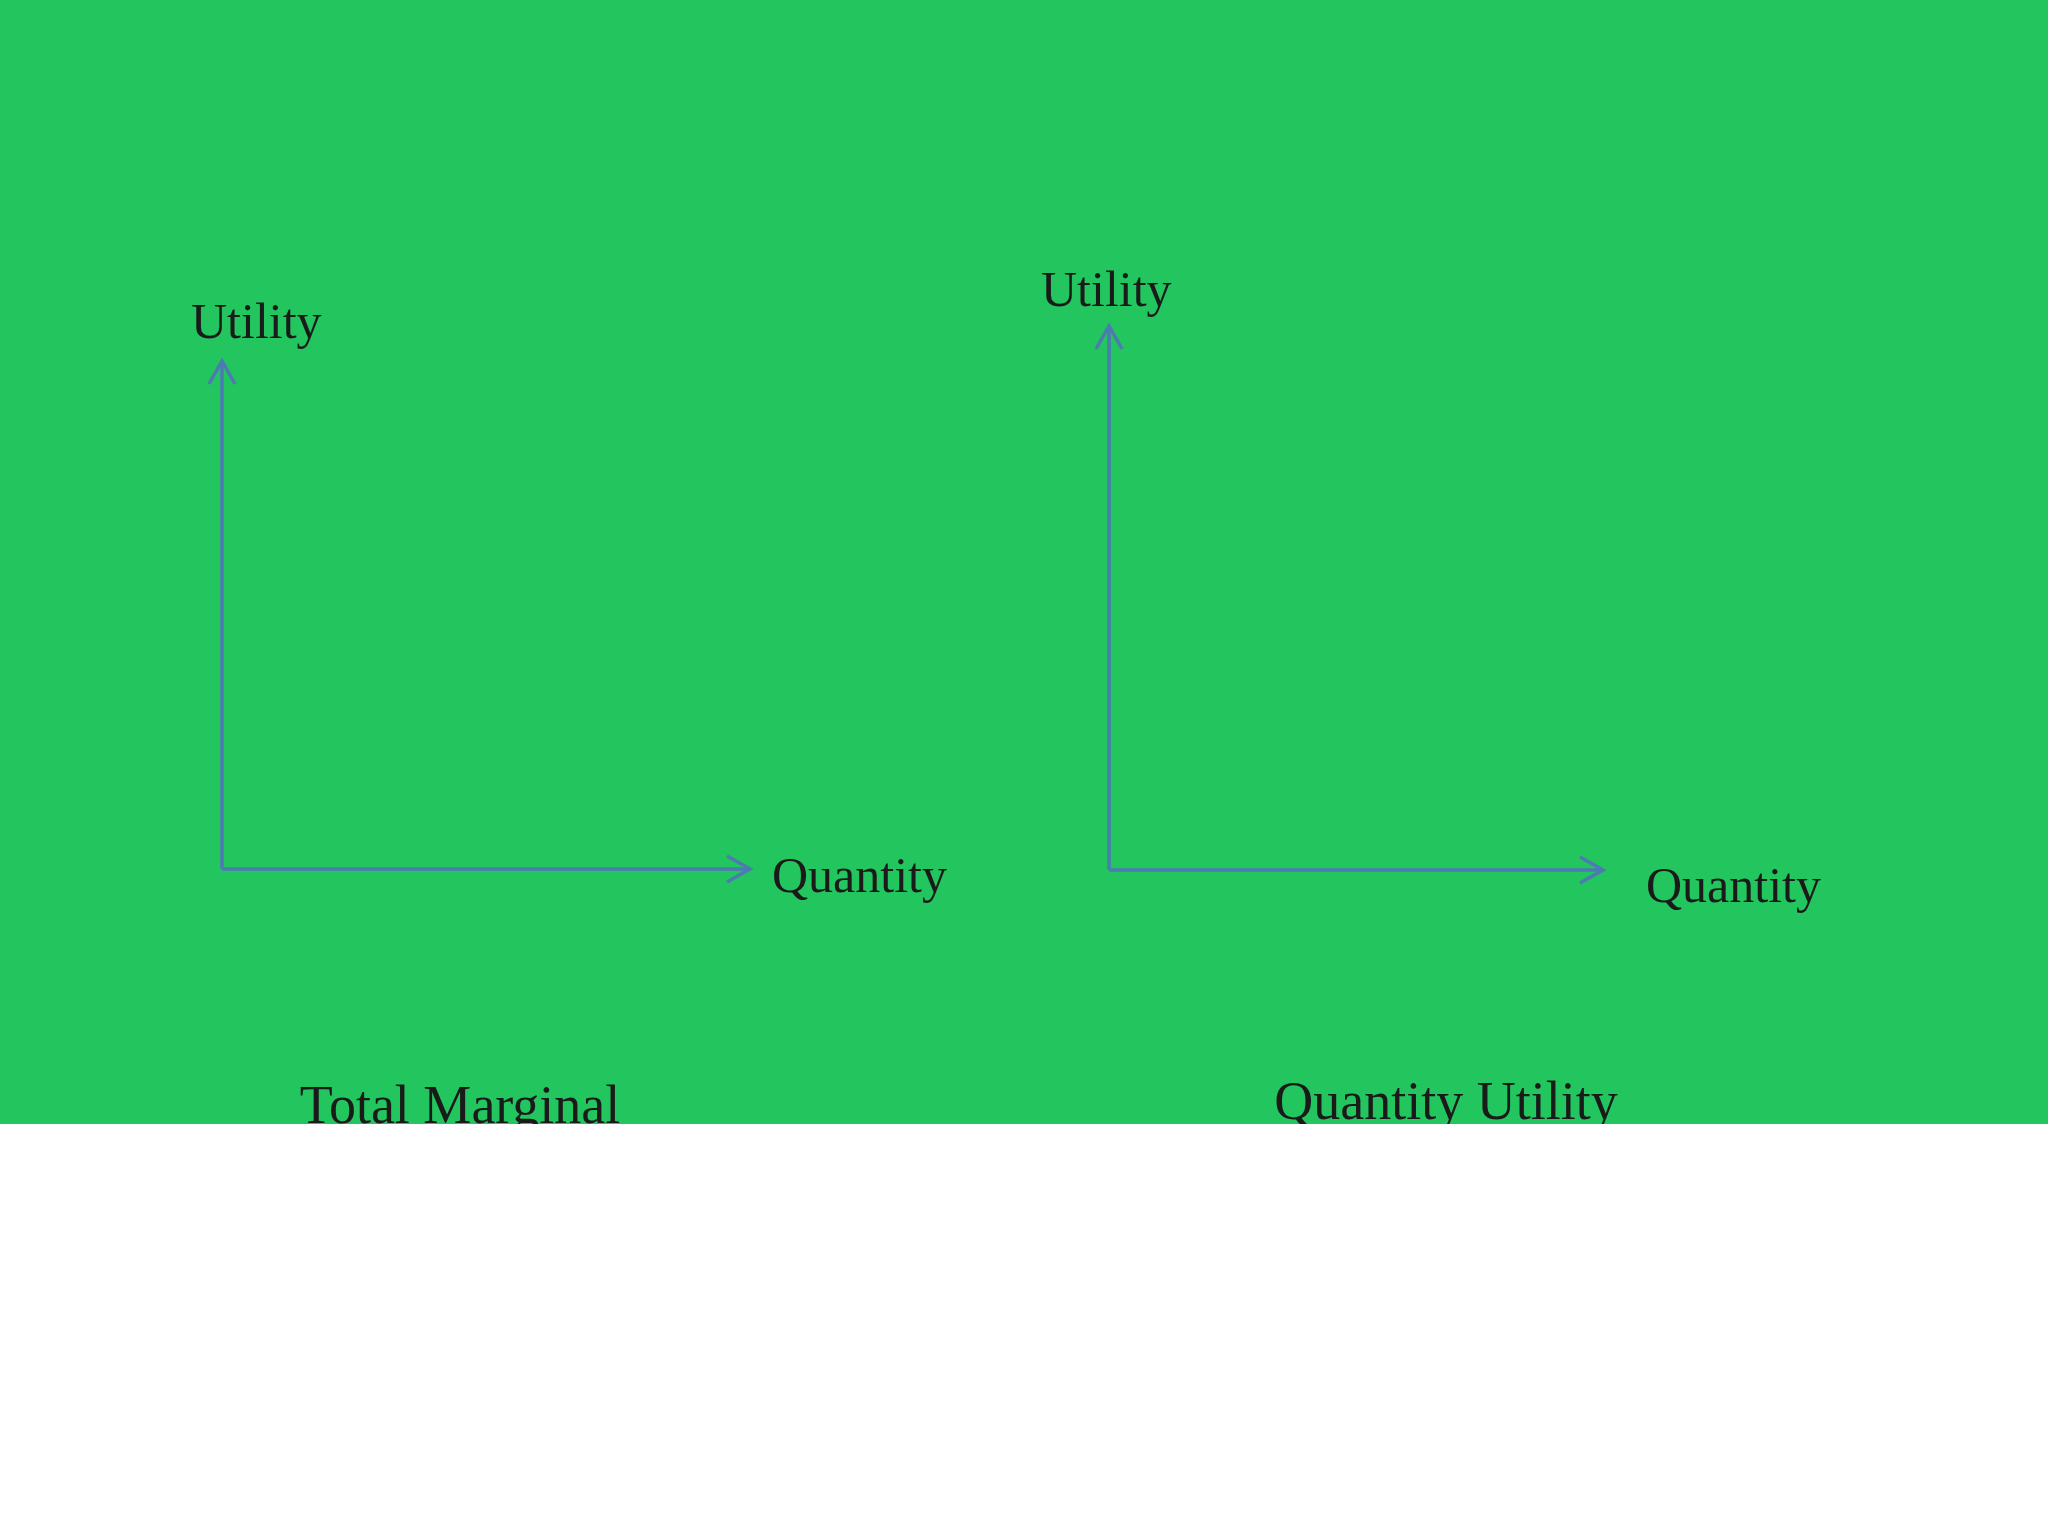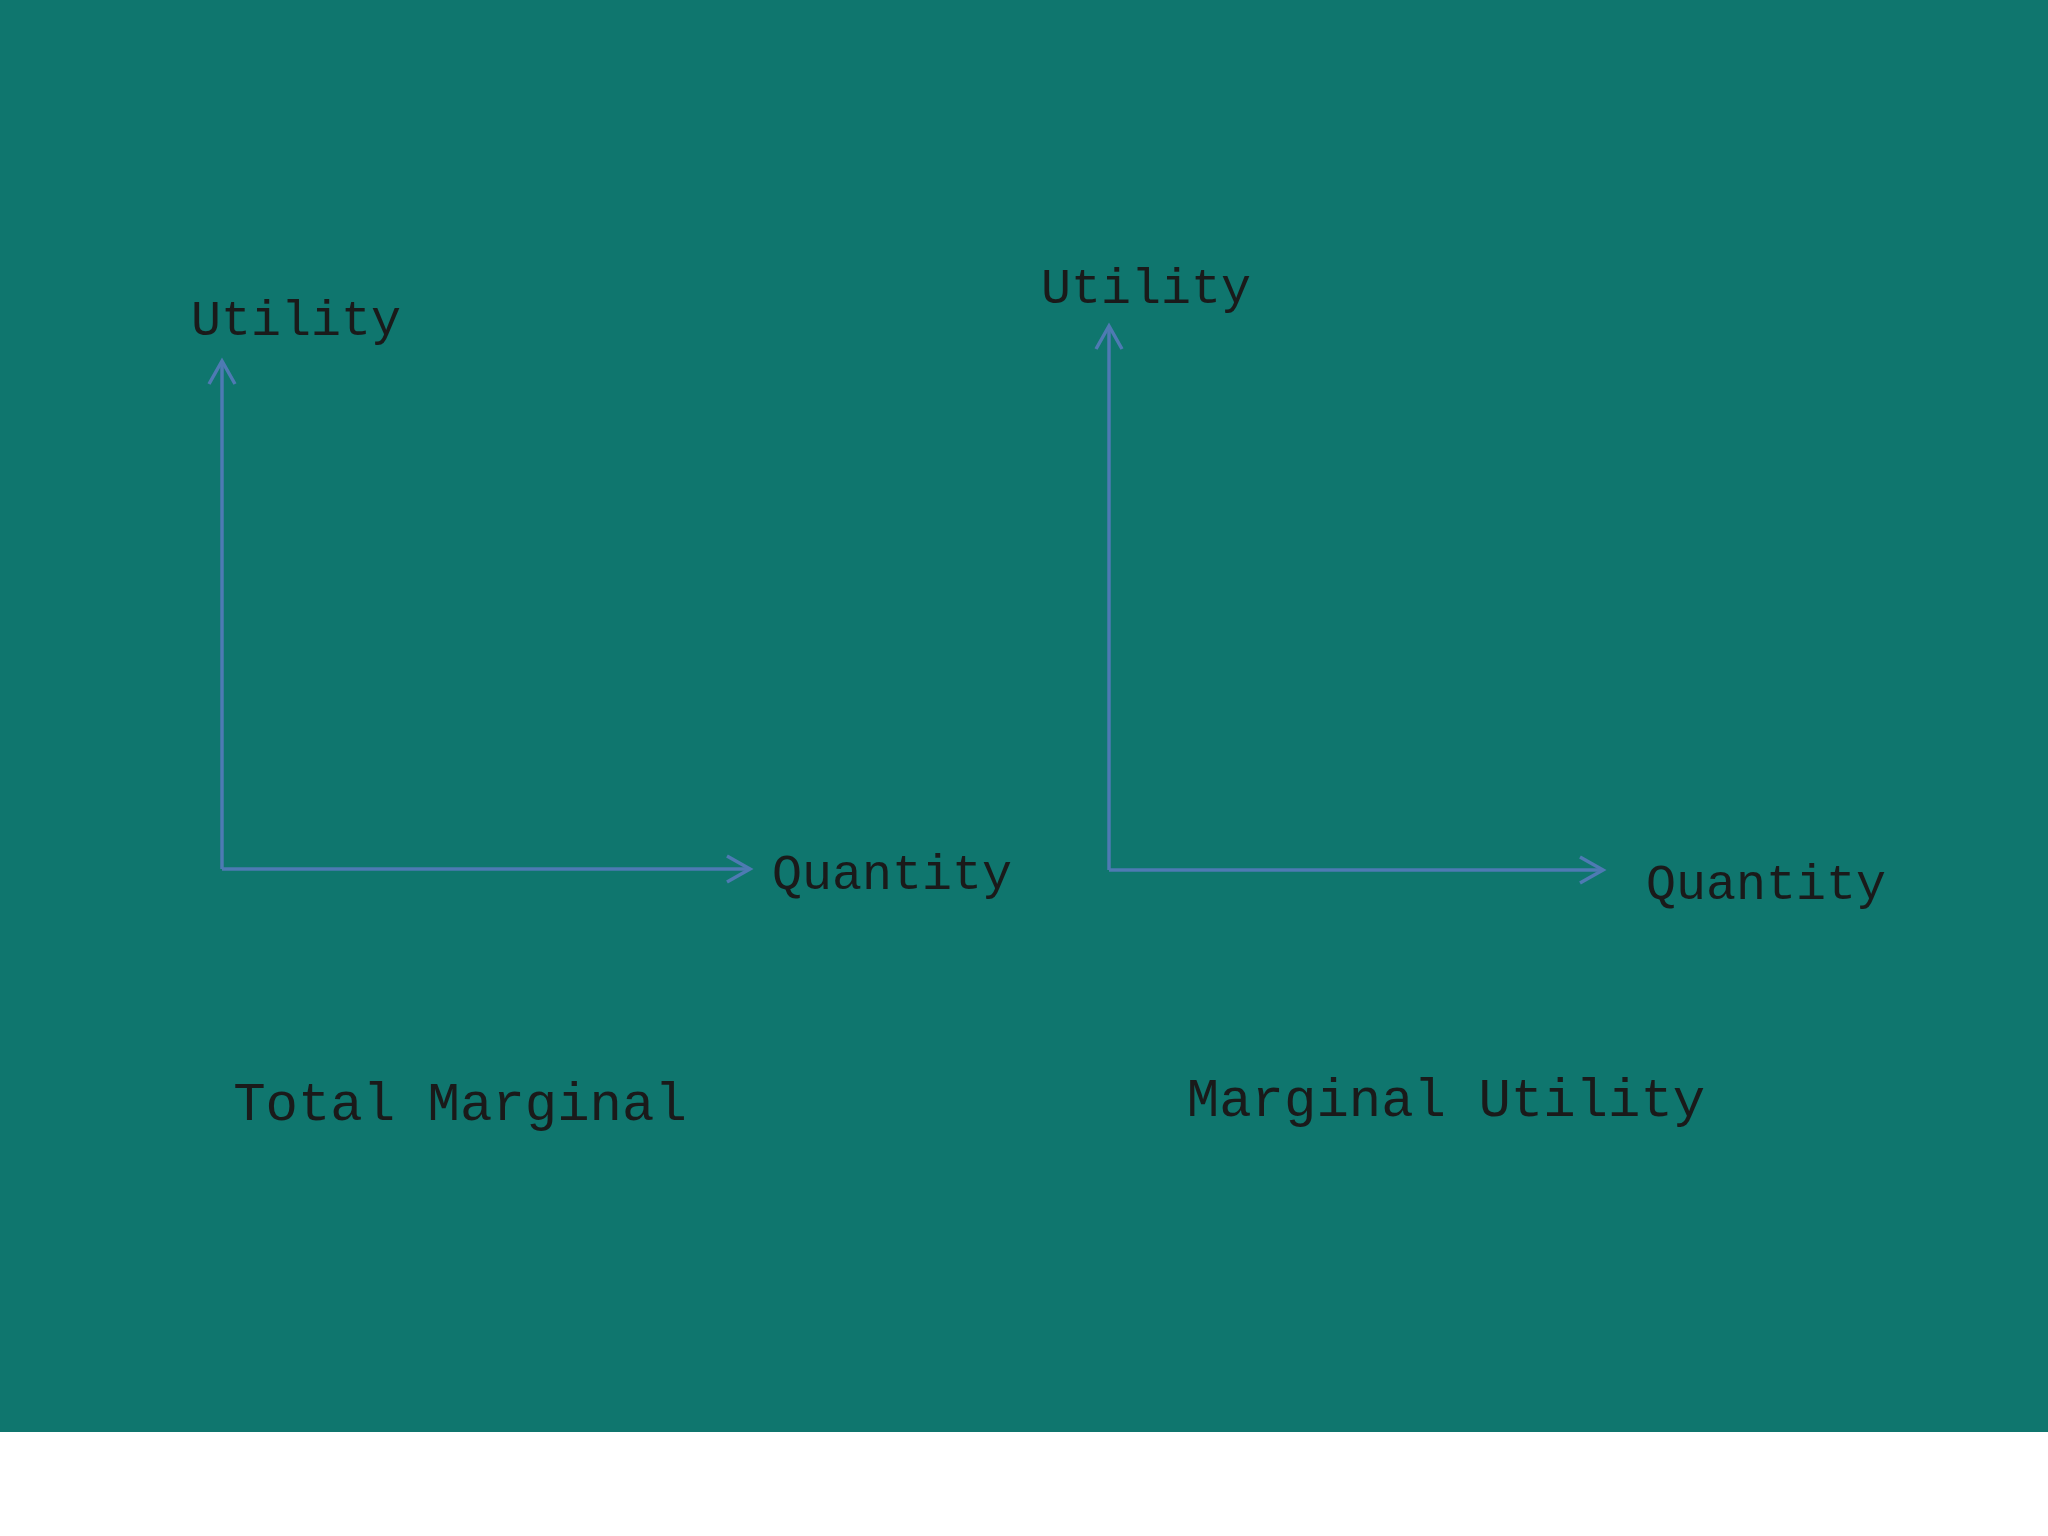--- a/index.html
+++ b/index.html
@@ -3,24 +3,24 @@
 <meta charset="utf-8">
 <style>
   html, body {
     margin: 0;
     padding: 0;
     background: #ffffff;
   }
   .slide {
     position: relative;
     width: 2048px;
-    height: 1432px;
-    background: #0f766e;
+    height: 1124px;
+    background: #22c55e;
     overflow: hidden;
-    font-family: Liberation Mono, monospace;
+    font-family: Liberation Serif, serif;
     color: #1a1a1a;
   }
   .axes-svg {
     position: absolute;
     left: 0;
     top: 0;
     width: 2048px;
     height: 1536px;
   }
   .axis-line {
@@ -65,15 +65,15 @@
   <div class="label" style="left:191px; top:294px;">Utility</div>
 
   <div class="label" style="left:772px; top:848px;">Quantity</div>
 
   <div class="caption" style="left:460px; top:1076px;">Total Marginal</div>
 
   <div class="label" style="left:1041px; top:262px;">Utility</div>
 
   <div class="label" style="left:1646px; top:858px;">Quantity</div>
 
-  <div class="caption" style="left:1446px; top:1072px;">Marginal Utility</div>
+  <div class="caption" style="left:1446px; top:1072px;">Quantity Utility</div>
 
 </div>
 
 </body></html>

